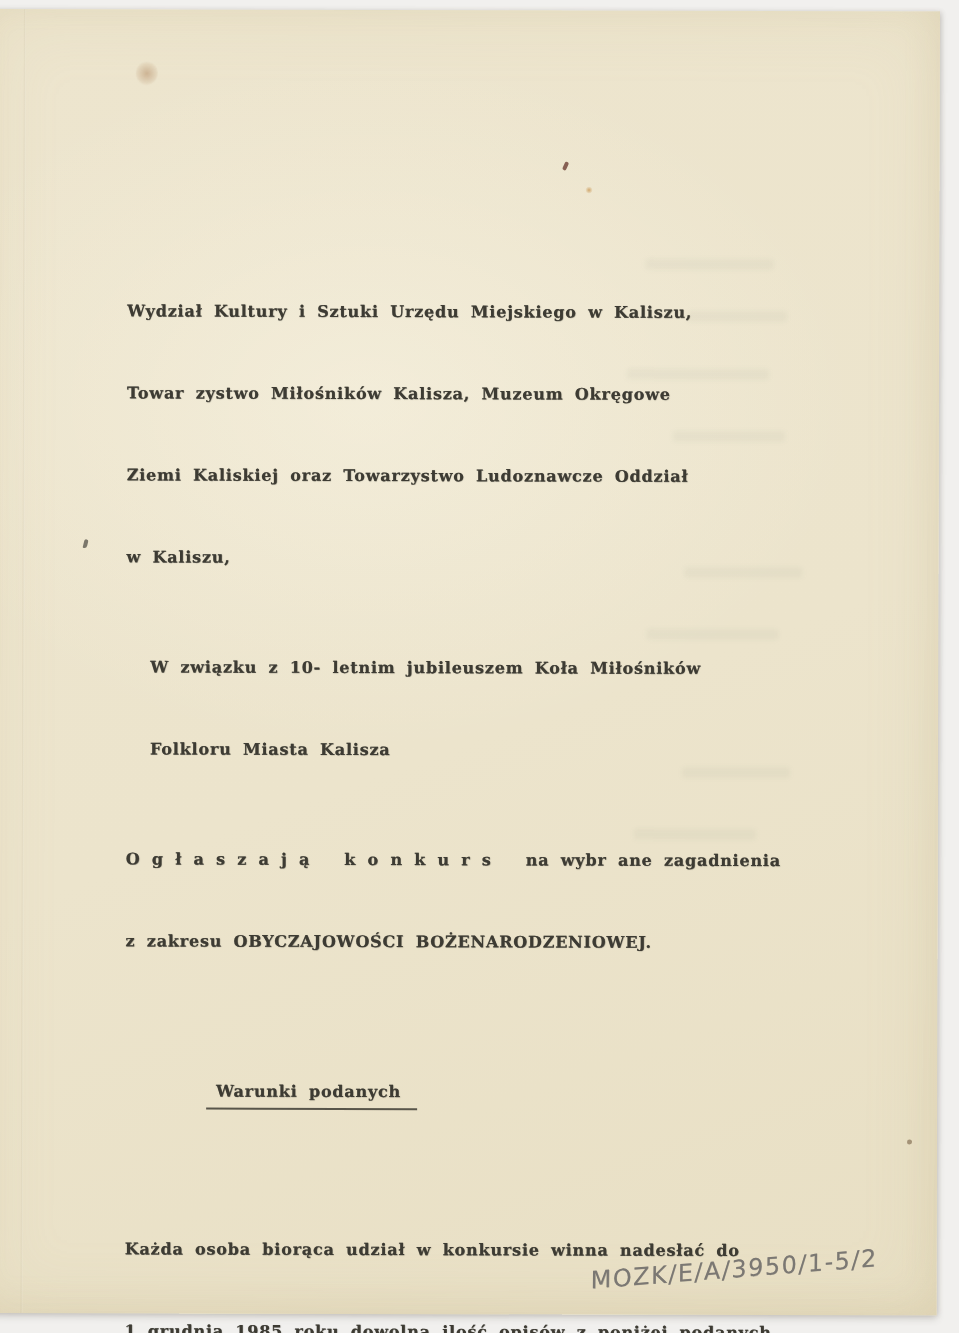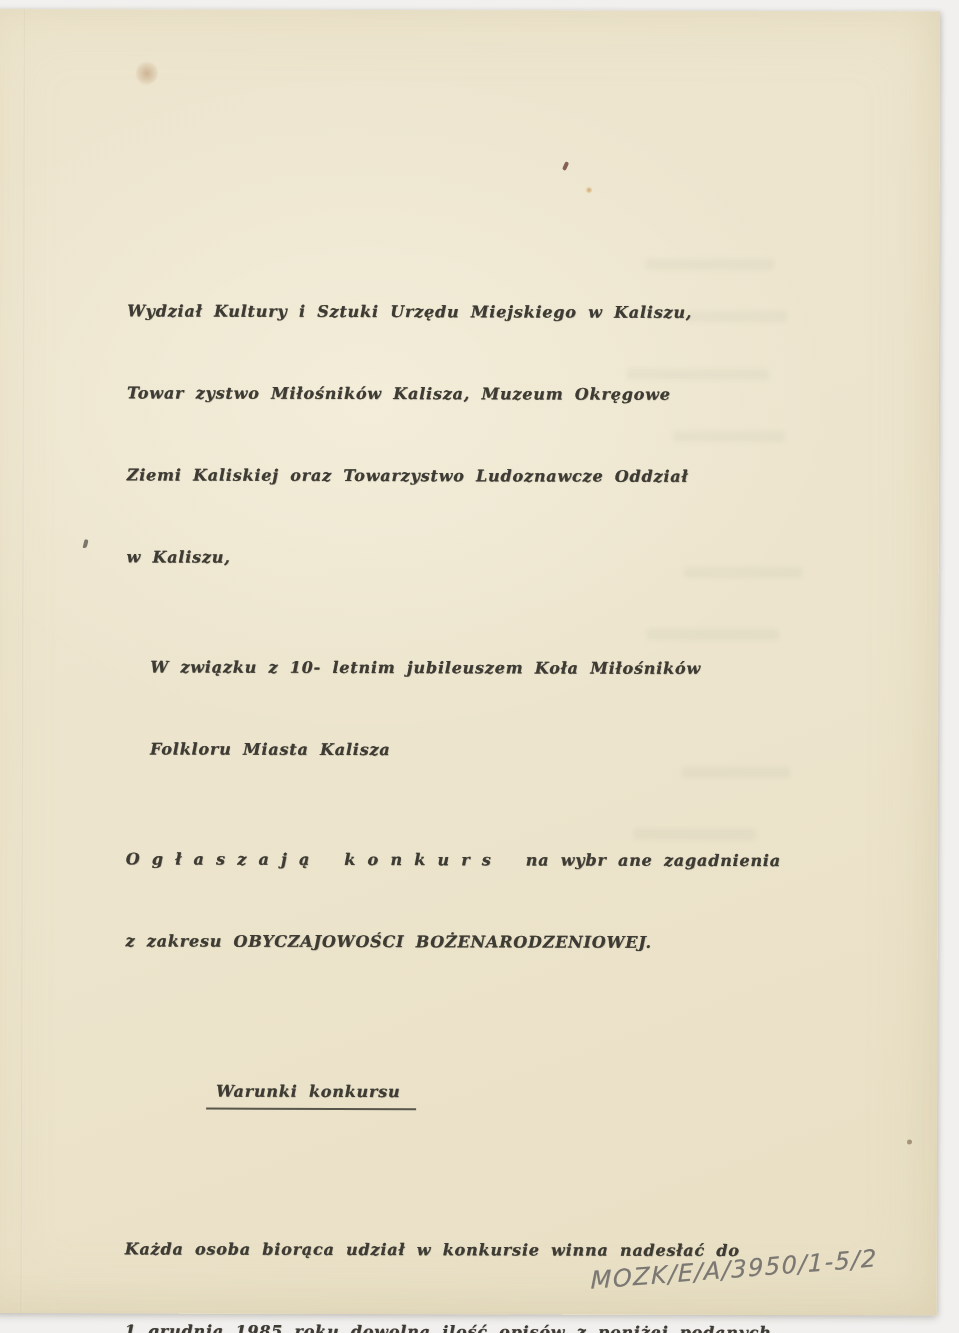--- a/index.html
+++ b/index.html
@@ -3,21 +3,21 @@
 <meta charset="utf-8">
 <style>
   html,body{margin:0;padding:0;}
   body{
     width:959px;height:1333px;
     background:#f1f0ee;
     position:relative;
     overflow:hidden;
     font-family:"DejaVu Serif", serif;
   }
-  .scene{position:absolute;inset:0;font-style:italic;}
+  .scene{position:absolute;inset:0;}
   .paper{
     position:absolute;
     left:-14px;top:9px;
     width:954px;height:1304px;
     background:
       radial-gradient(ellipse 700px 500px at 40% 30%, rgba(255,252,240,0.35), rgba(255,252,240,0) 70%),
       linear-gradient(160deg, #ede5ce 0%, #ece4cc 55%, #e8dfc4 100%);
     box-shadow:
       0 3px 7px rgba(90,85,70,0.25),
       2px 0 4px rgba(90,85,70,0.12),
@@ -114,21 +114,21 @@
       <div class="line">Ziemi Kaliskiej oraz Towarzystwo Ludoznawcze Oddział</div>
       <div class="line">w Kaliszu,</div>
 
       <div class="line ind">W związku z 10- letnim jubileuszem Koła Miłośników</div>
       <div class="line ind">Folkloru Miasta Kalisza</div>
 
       <div class="line">O g ł a s z a j ą   k o n k u r s   na wybr ane zagadnienia</div>
       <div class="line">z zakresu OBYCZAJOWOŚCI BOŻENARODZENIOWEJ.</div>
 
       <div class="line mt-heading">
-        <span class="heading-underline">Warunki konkursu</span>
+        <span class="heading-underline">Warunki podanych</span>
       </div>
 
       <div class="line mt-terms">Każda osoba biorąca udział w konkursie winna nadesłać do</div>
       <div class="line">1 grudnia 1985 roku dowolną ilość opisów z poniżej podanych</div>
       
       
 
       
       
 

